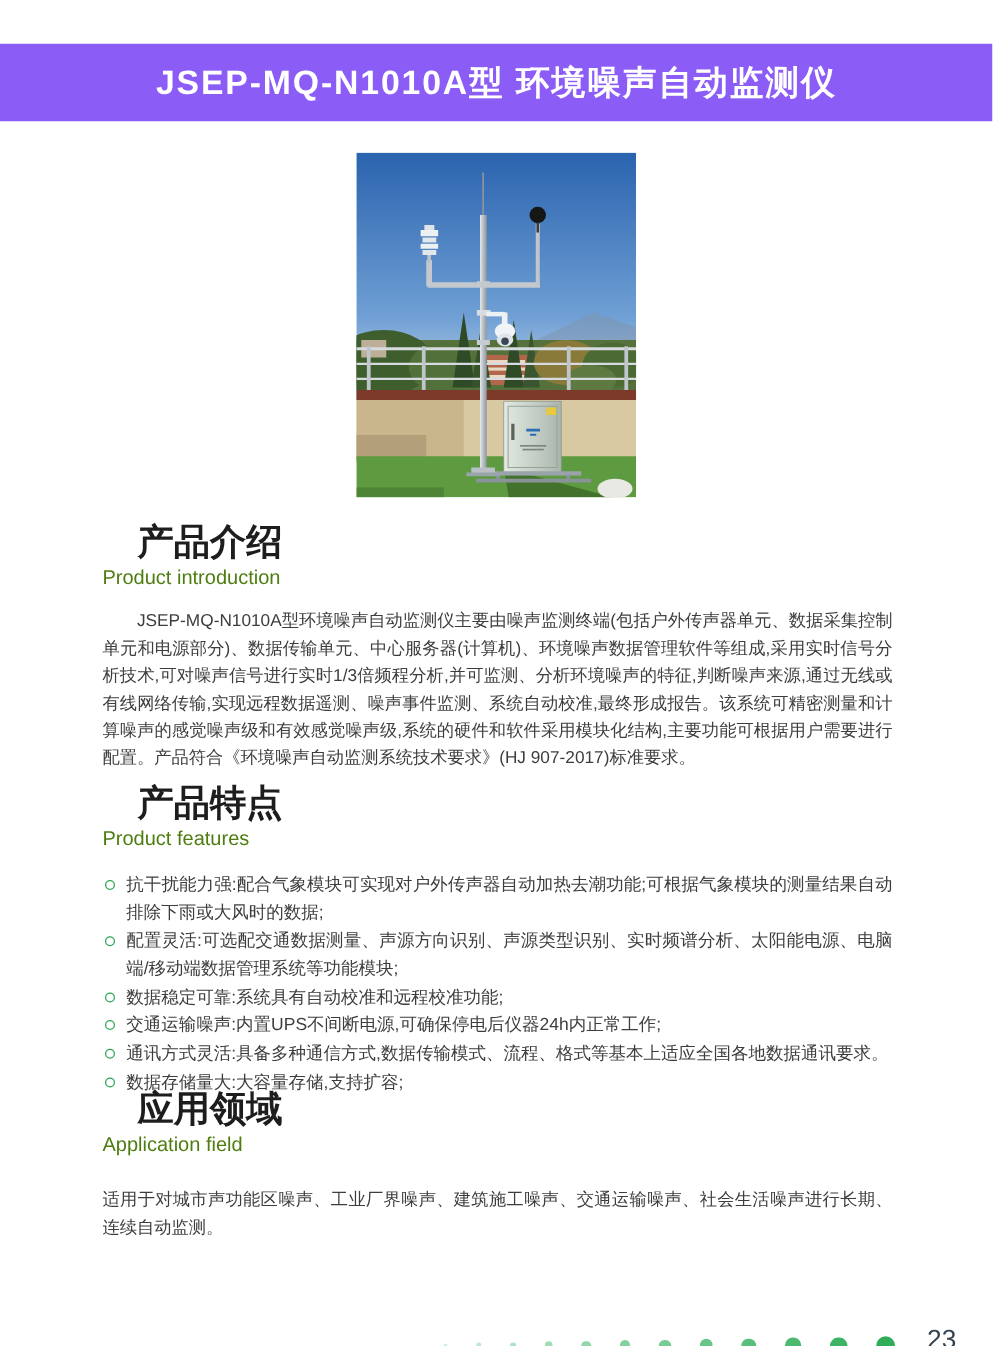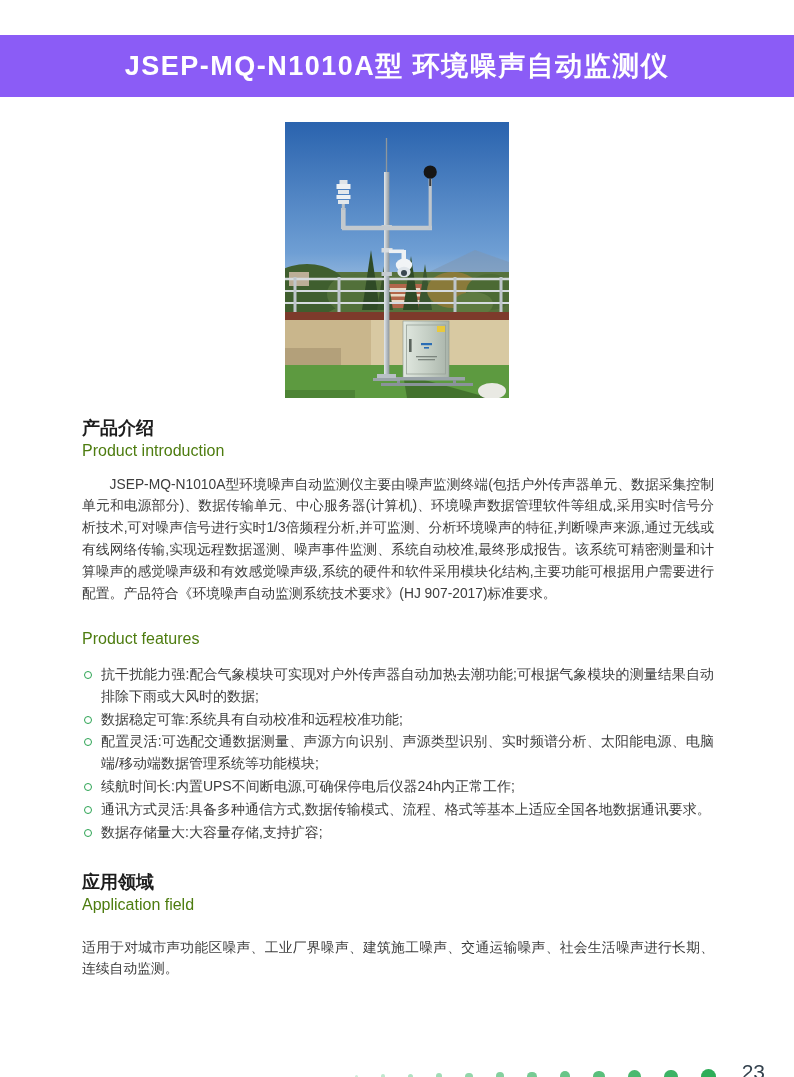--- a/index.html
+++ b/index.html
@@ -23,21 +23,21 @@
   .photo-wrap {
     position:absolute; top:122px; left:285px; width:224px; height:276px;
     overflow:hidden;
   }
   .photo-wrap svg { display:block; width:100%; height:100%; }
   
   .section { position:absolute; left:82px; width:632px; }
   .sec-intro   { top:418px; }
   .sec-feat    { top:627px; }
   .sec-app     { top:872px; }
-  .h-zh { font-size:18px; font-weight:bold; color:#1d1d1d; line-height:1.15; }
+  .h-zh { font-size:29px; font-weight:bold; color:#1d1d1d; line-height:1.15;margin-left:28px; }
   .h-en { font-size:16px; color:#4d7c0f; line-height:1.25; margin-top:2px; }
   .body-text {
     margin-top:13px;
     font-size:13.8px; line-height:21.8px; color:#3D3D3D;
     text-align:justify;
   }
   .indent { text-indent:2em; }
   .bullets { list-style:none; margin-top:15px; }
   .bullets li {
     position:relative; padding-left:19px;
@@ -191,26 +191,27 @@
   </svg>
 </div>
 
 <section class="section sec-intro">
   <div class="h-zh">产品介绍</div>
   <div class="h-en">Product  introduction</div>
   <p class="body-text indent">JSEP-MQ-N1010A型环境噪声自动监测仪主要由噪声监测终端(包括户外传声器单元、数据采集控制单元和电源部分)、数据传输单元、中心服务器(计算机)、环境噪声数据管理软件等组成,采用实时信号分析技术,可对噪声信号进行实时1/3倍频程分析,并可监测、分析环境噪声的特征,判断噪声来源,通过无线或有线网络传输,实现远程数据遥测、噪声事件监测、系统自动校准,最终形成报告。该系统可精密测量和计算噪声的感觉噪声级和有效感觉噪声级,系统的硬件和软件采用模块化结构,主要功能可根据用户需要进行配置。产品符合《环境噪声自动监测系统技术要求》(HJ 907-2017)标准要求。</p>
 </section>
 
 <section class="section sec-feat">
+  <div class="h-zh">产品特点</div>
   <div class="h-en">Product features</div>
   <ul class="bullets">
     <li>抗干扰能力强:配合气象模块可实现对户外传声器自动加热去潮功能;可根据气象模块的测量结果自动排除下雨或大风时的数据;</li>
+    <li>配置灵活:可选配交通数据测量、声源方向识别、声源类型识别、实时频谱分析、太阳能电源、电脑端/移动端数据管理系统等功能模块;</li>
     <li>数据稳定可靠:系统具有自动校准和远程校准功能;</li>
-    <li>配置灵活:可选配交通数据测量、声源方向识别、声源类型识别、实时频谱分析、太阳能电源、电脑端/移动端数据管理系统等功能模块;</li>
-    <li>续航时间长:内置UPS不间断电源,可确保停电后仪器24h内正常工作;</li>
+    <li>交通运输噪声:内置UPS不间断电源,可确保停电后仪器24h内正常工作;</li>
     <li>通讯方式灵活:具备多种通信方式,数据传输模式、流程、格式等基本上适应全国各地数据通讯要求。</li>
     <li>数据存储量大:大容量存储,支持扩容;</li>
   </ul>
 </section>
 
 <section class="section sec-app">
   <div class="h-zh">应用领域</div>
   <div class="h-en">Application field</div>
   <p class="body-text app-body">适用于对城市声功能区噪声、工业厂界噪声、建筑施工噪声、交通运输噪声、社会生活噪声进行长期、连续自动监测。</p>
 </section>

